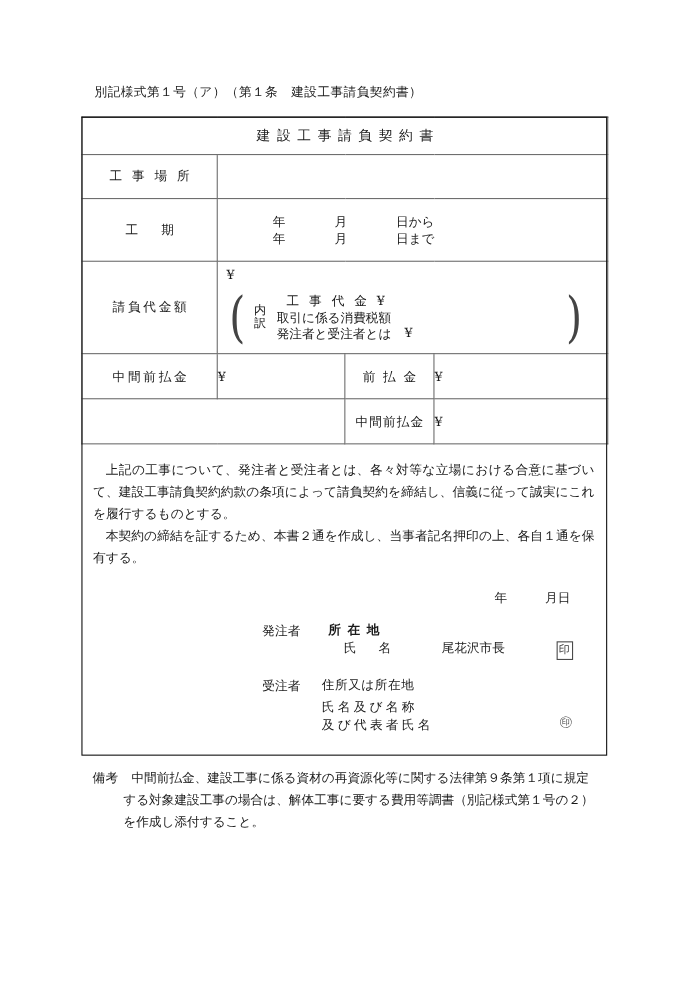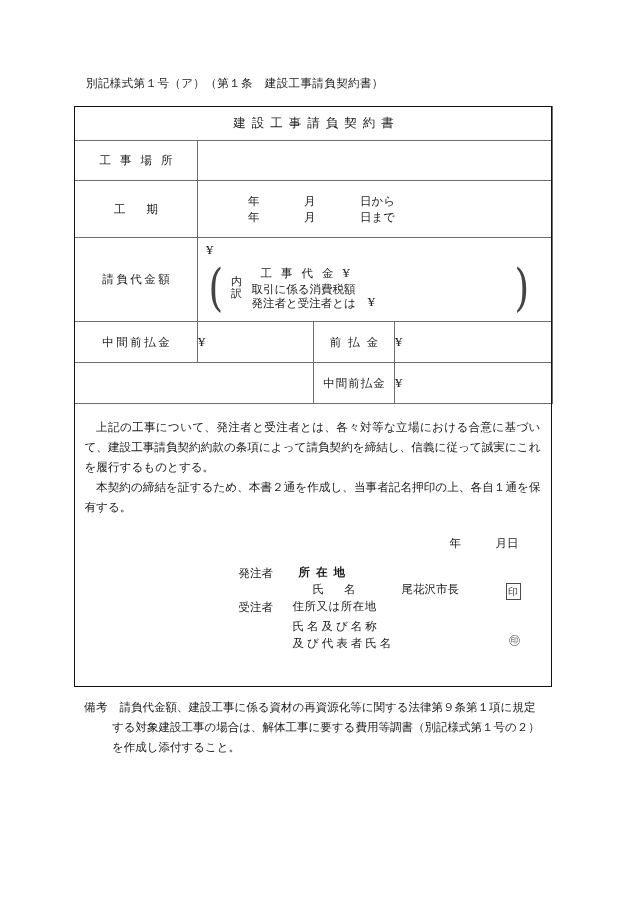--- a/index.html
+++ b/index.html
@@ -222,21 +222,21 @@
     text-align: center;
     color: #3a3a3a;
   }
   .seal-circle {
     position: absolute;
     font-size: 12px;
     color: #3a3a3a;
     line-height: 1;
   }
 
-  .sig-row-2 { }
+  .sig-row-2 { margin-top: 16px; }
   .sp-juusho { letter-spacing: 0.5px; }
   .sp-shimei { letter-spacing: 3px; }
 
   
   .footnote {
     position: absolute;
     left: 74px;
     top: 697px;
     width: 490px;
     font-size: 11.5px;
@@ -367,18 +367,18 @@
           </div>
         </div>
       </td>
     </tr>
   </tbody>
     </table>
 
   <div class="frame"></div>
 
   <div class="footnote">
-    <div class="fn-line fn-l1"><span class="fn-head">備考</span>　<span>請負代金額、建設工事に係る資材の再資源化等に関する法律第９条第１項に規定</span></div>
+    <div class="fn-line fn-l1"><span class="fn-head">備考</span>　<span>中間前払金、建設工事に係る資材の再資源化等に関する法律第９条第１項に規定</span></div>
     <div class="fn-line fn-l2">する対象建設工事の場合は、解体工事に要する費用等調書（別記様式第１号の２）</div>
     <div class="fn-line fn-l3">を作成し添付すること。</div>
   </div>
 
 </div>
 
 </body></html>

